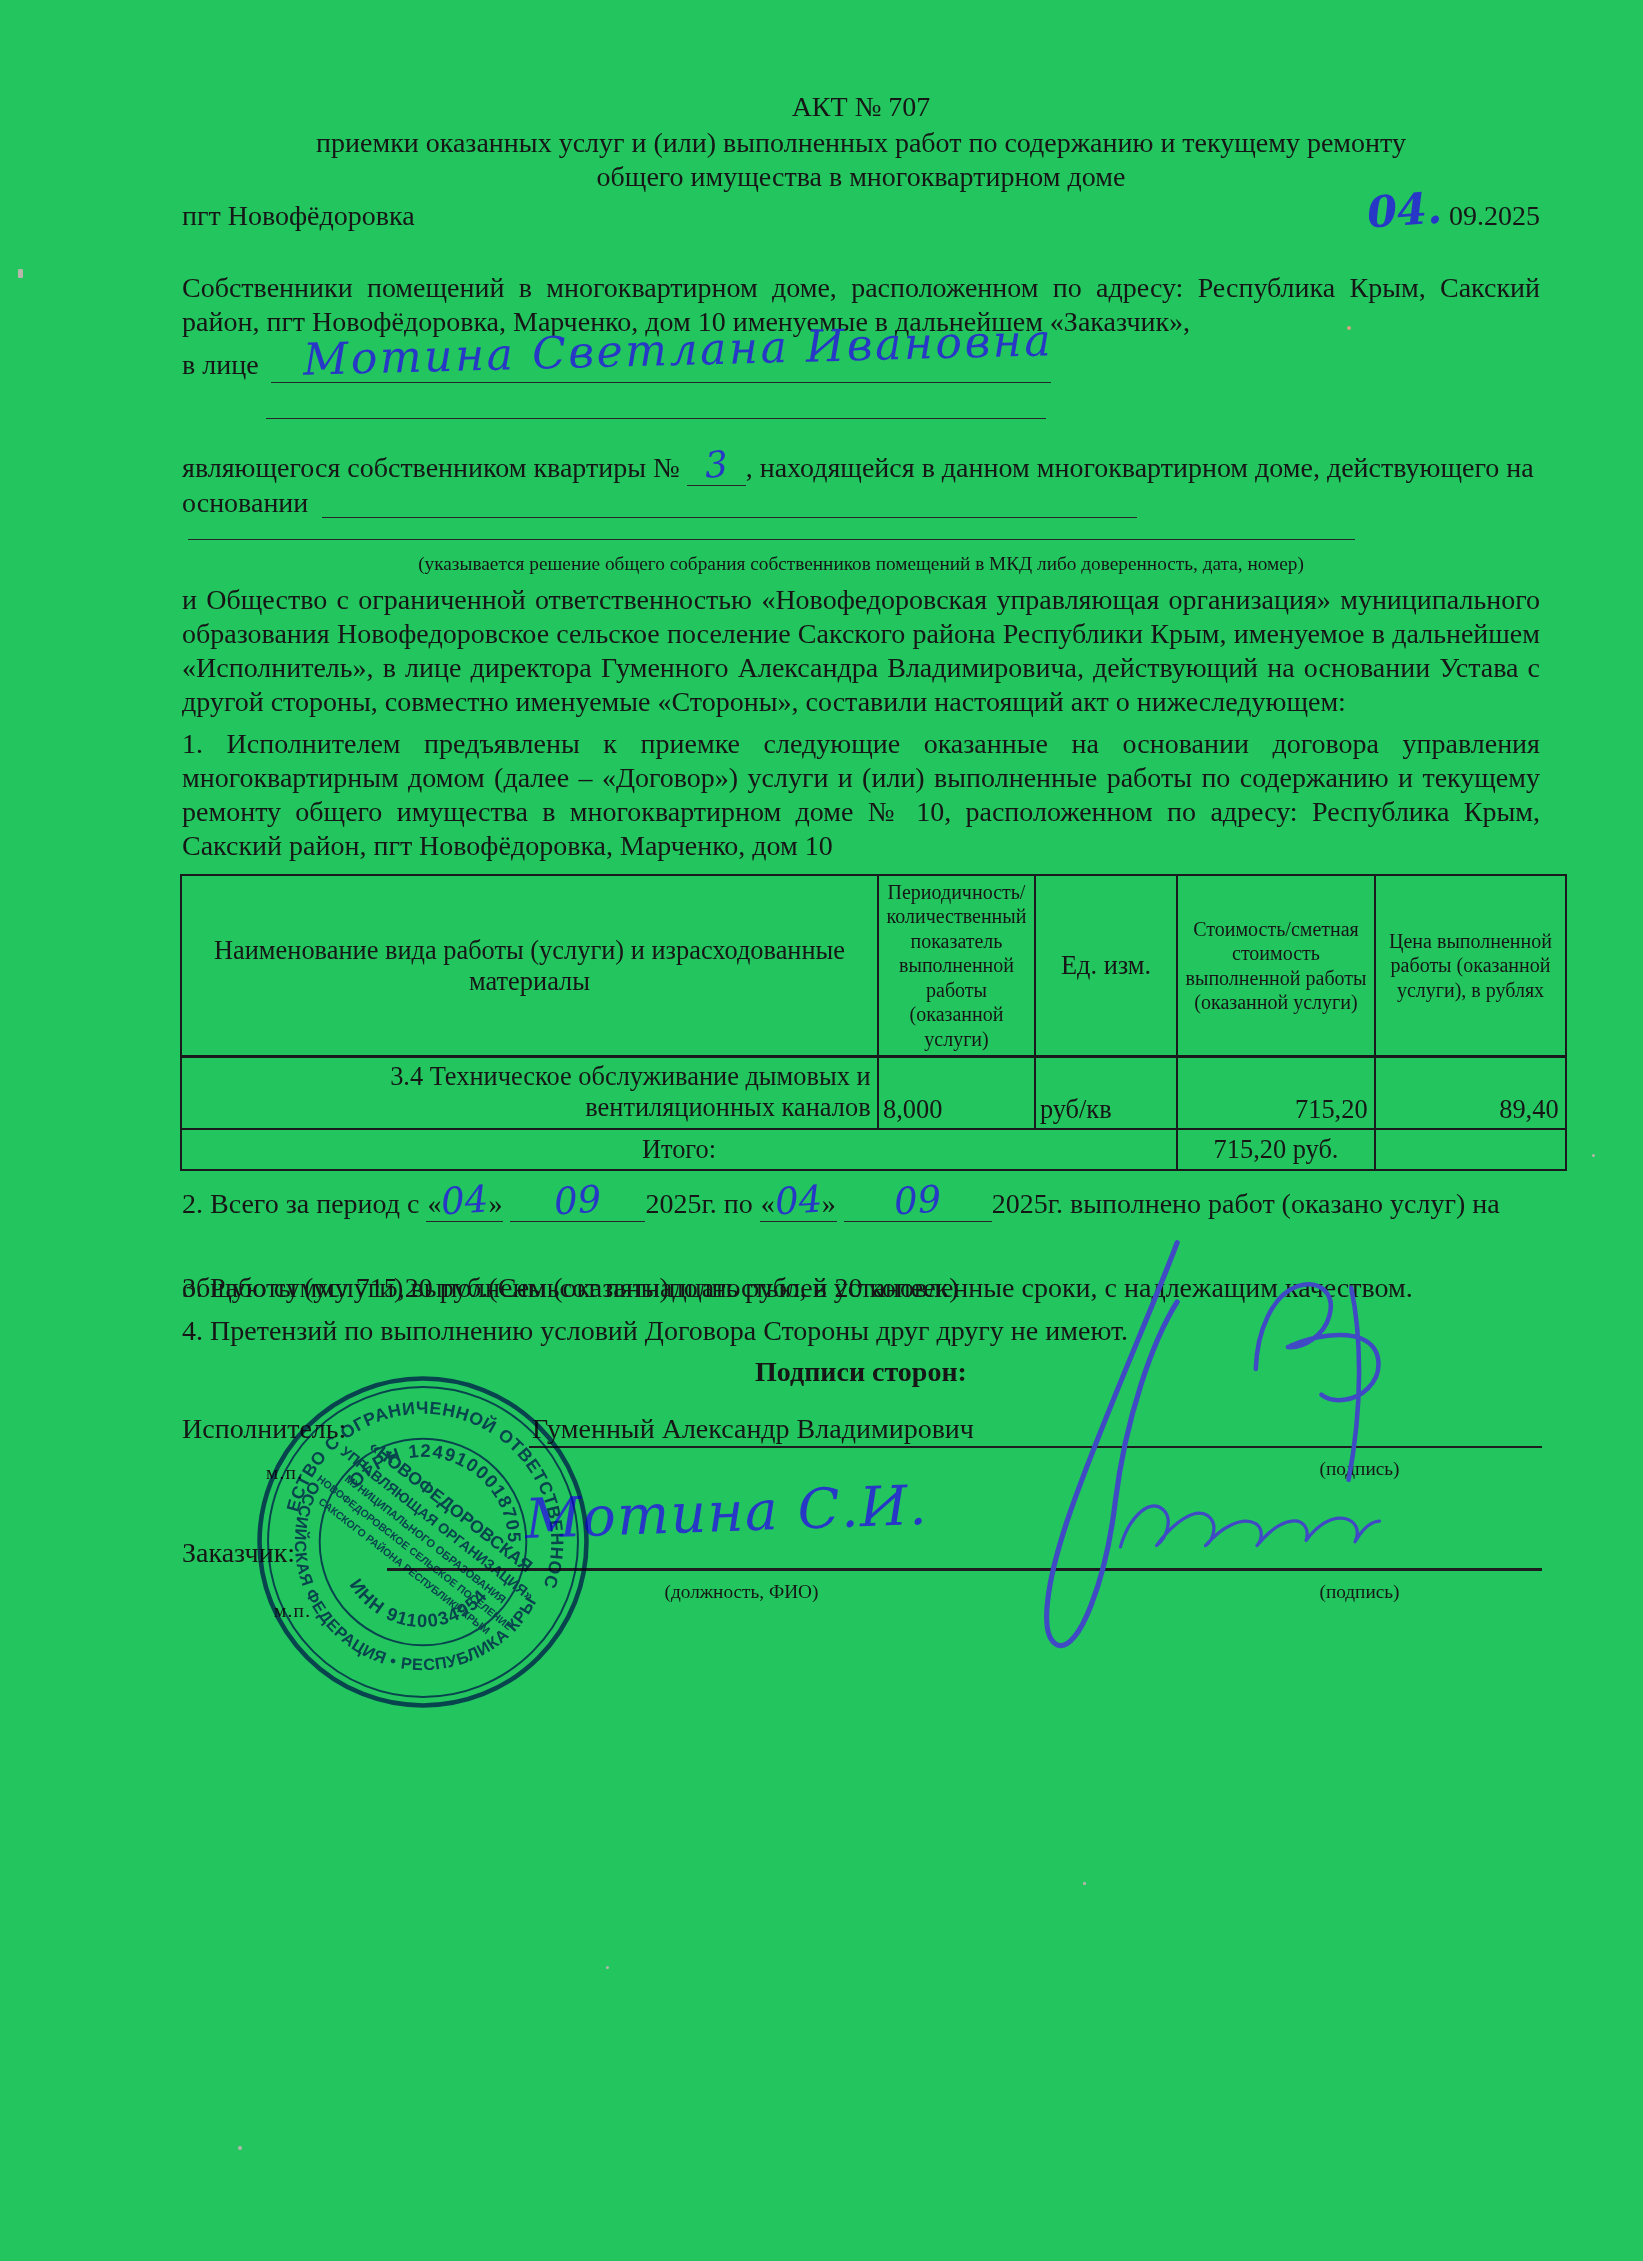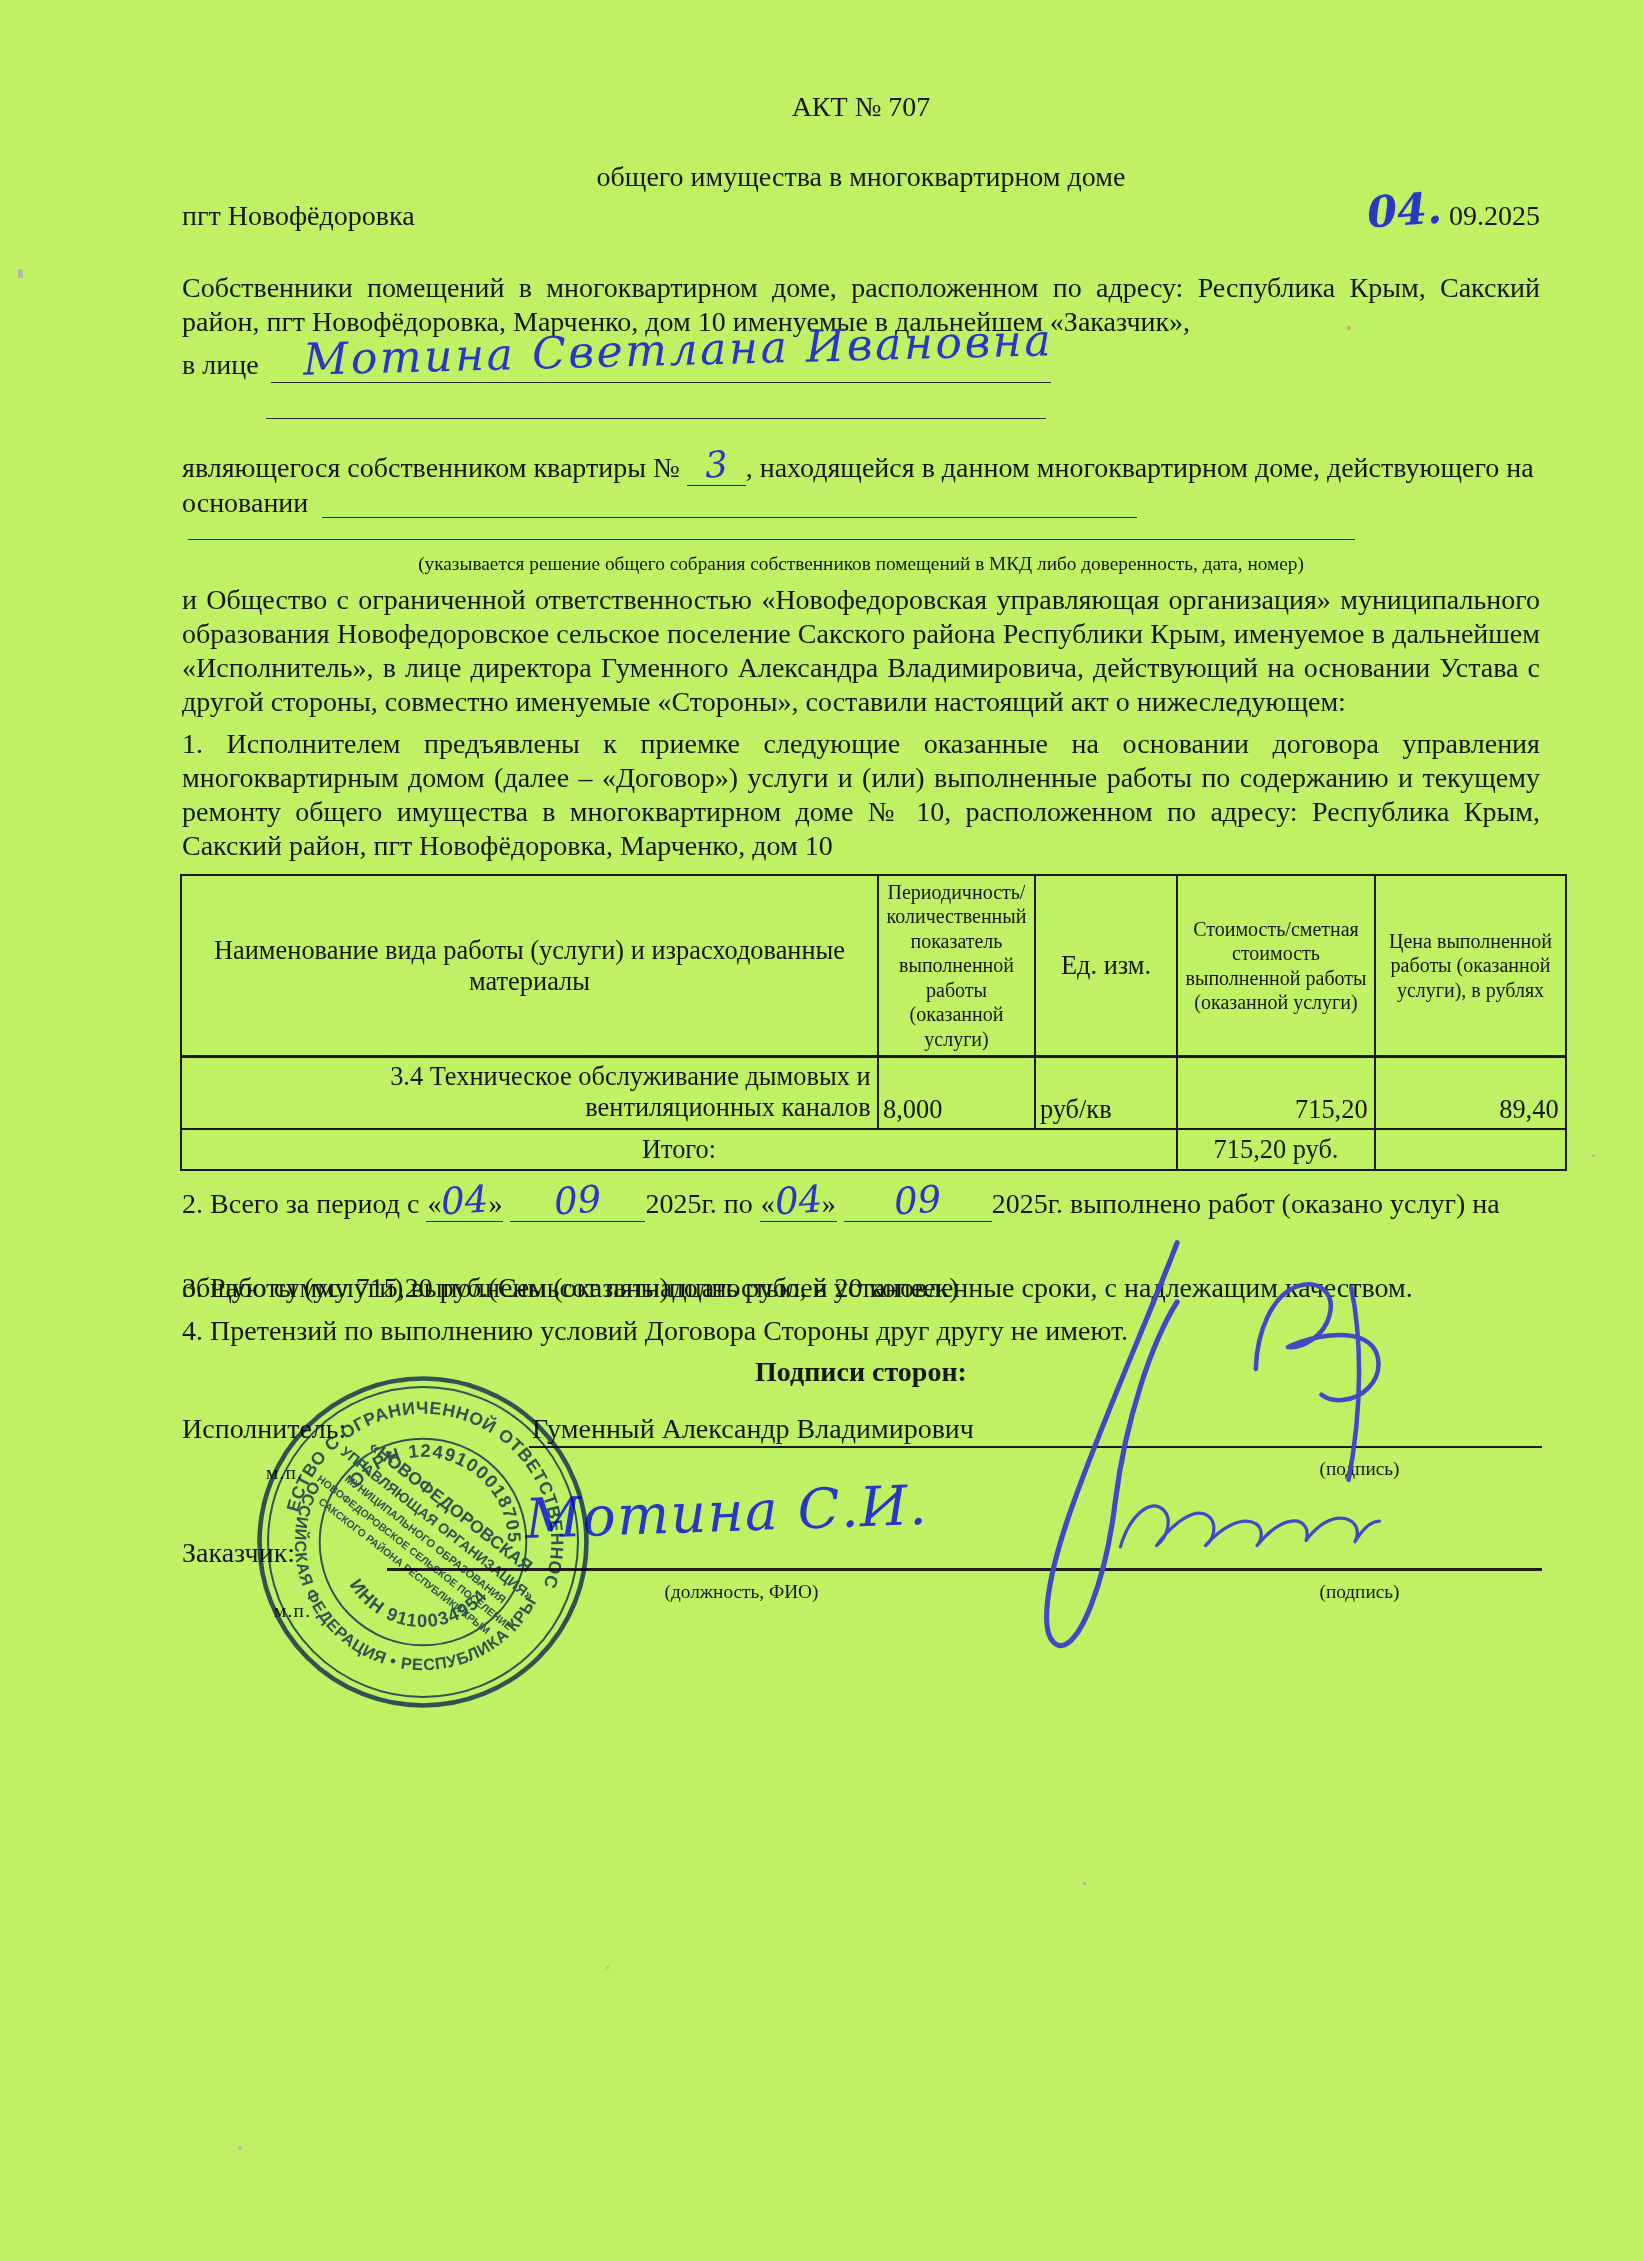--- a/index.html
+++ b/index.html
@@ -1,16 +1,16 @@
 <!DOCTYPE html>
 <html style="font-size:10.3px"><head>
 <meta charset="utf-8">
 <style>
   html,body{margin:0;padding:0;background:#e8e8e8;}
-  .page{position:relative;width:1644px;height:2261px;background:#bef264;margin:0 auto;
+  .page{position:relative;width:1644px;height:2261px;background:#22c55e;margin:0 auto;
         font-family:"Liberation Serif",serif;color:#161616;overflow:hidden;}
   .abs{position:absolute;}
   .center{text-align:center;}
   .just{text-align:justify;}
   .block{left:182px;width:1358px;font-size:28px;line-height:34px;}
   .cap{font-size:20px;color:#1d1d1d;}
   .uline{border-bottom:1.9px solid #26262a;}
   .hw{font-family:"DejaVu Serif",serif;font-style:italic;color:#2737c6;}
   .hw-inline{display:inline-block;font-size:37px;line-height:0;transform:rotate(-4deg);}
   .gap{display:inline-block;border-bottom:1.9px solid #26262a;text-align:center;vertical-align:baseline;}
@@ -25,20 +25,21 @@
   .mp{font-size:19.3px;letter-spacing:1.3px;}
   .speck{position:absolute;border-radius:50%;background:#b9b4ac;}
   svg text{font-family:"Liberation Sans",sans-serif;font-weight:bold;}
 </style>
 </head>
 <body>
 
 <div class="page">
 
   <div class="abs block center" style="top:90px;">АКТ № 707</div>
+  <div class="abs block center" style="top:126px;">приемки оказанных услуг и (или) выполненных работ по содержанию и текущему ремонту</div>
   <div class="abs block center" style="top:160px;">общего имущества в многоквартирном доме</div>
 
   <div class="abs block" style="top:199px;">
     <span>пгт Новофёдоровка</span>
     <span style="float:right;">
       <span class="hw hw-inline" style="font-size:43px;font-weight:bold;">04.</span>
       <span>09.2025</span>
     </span>
   </div>
 

